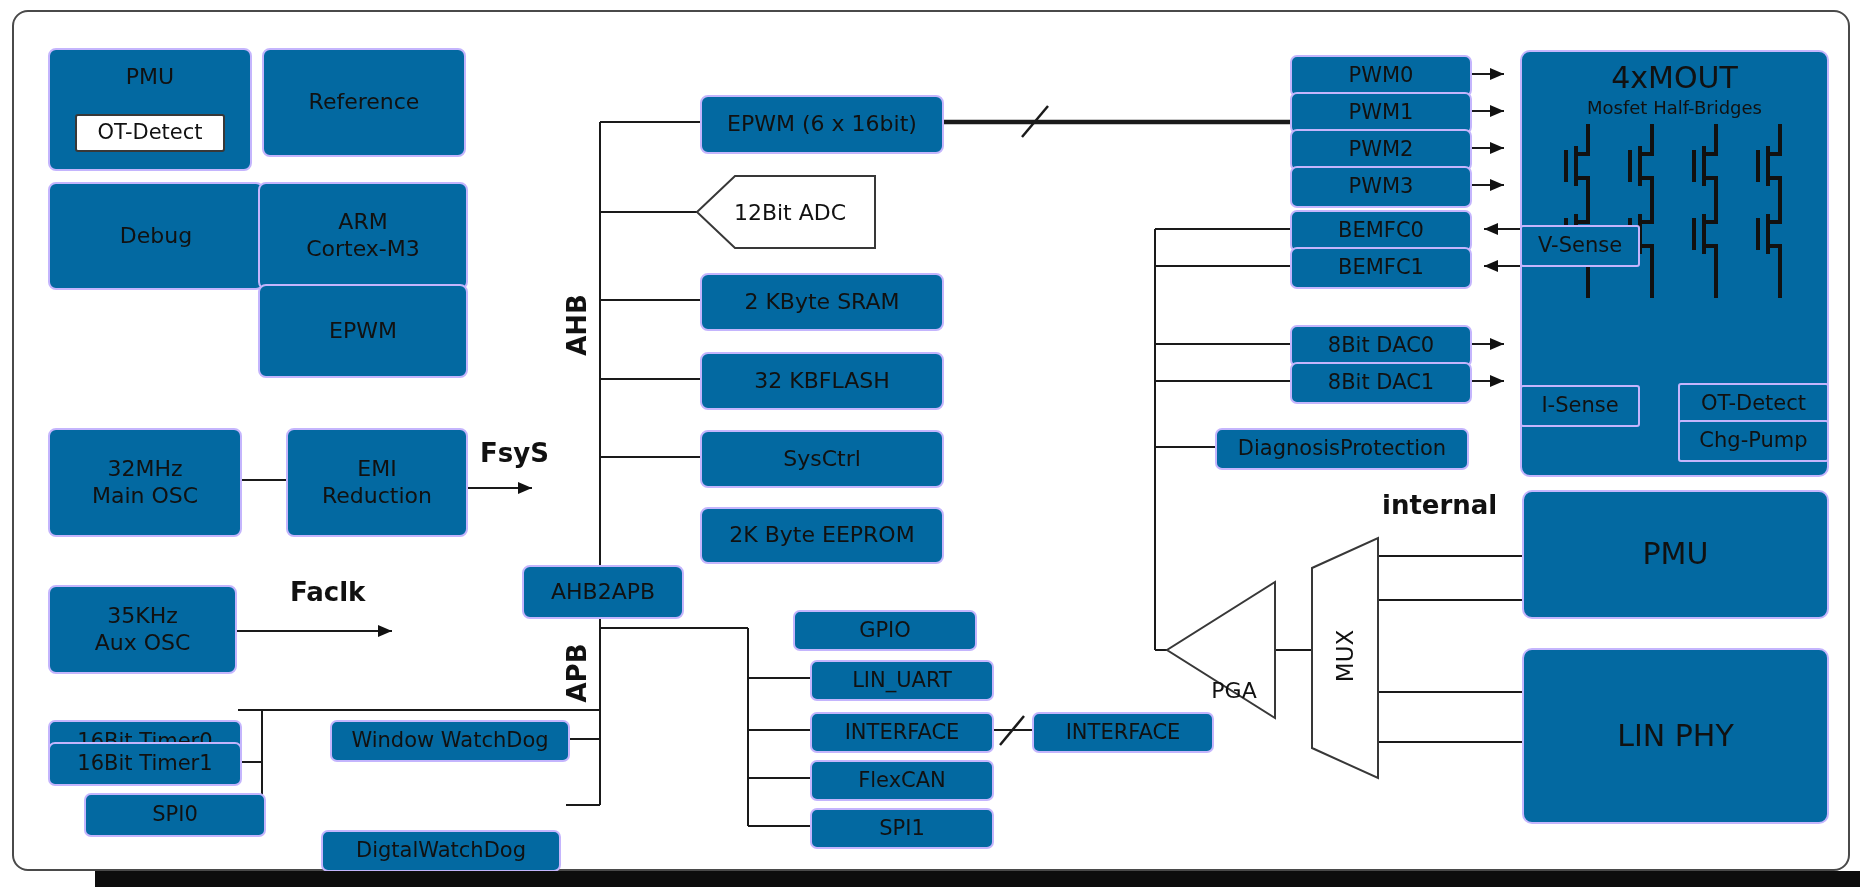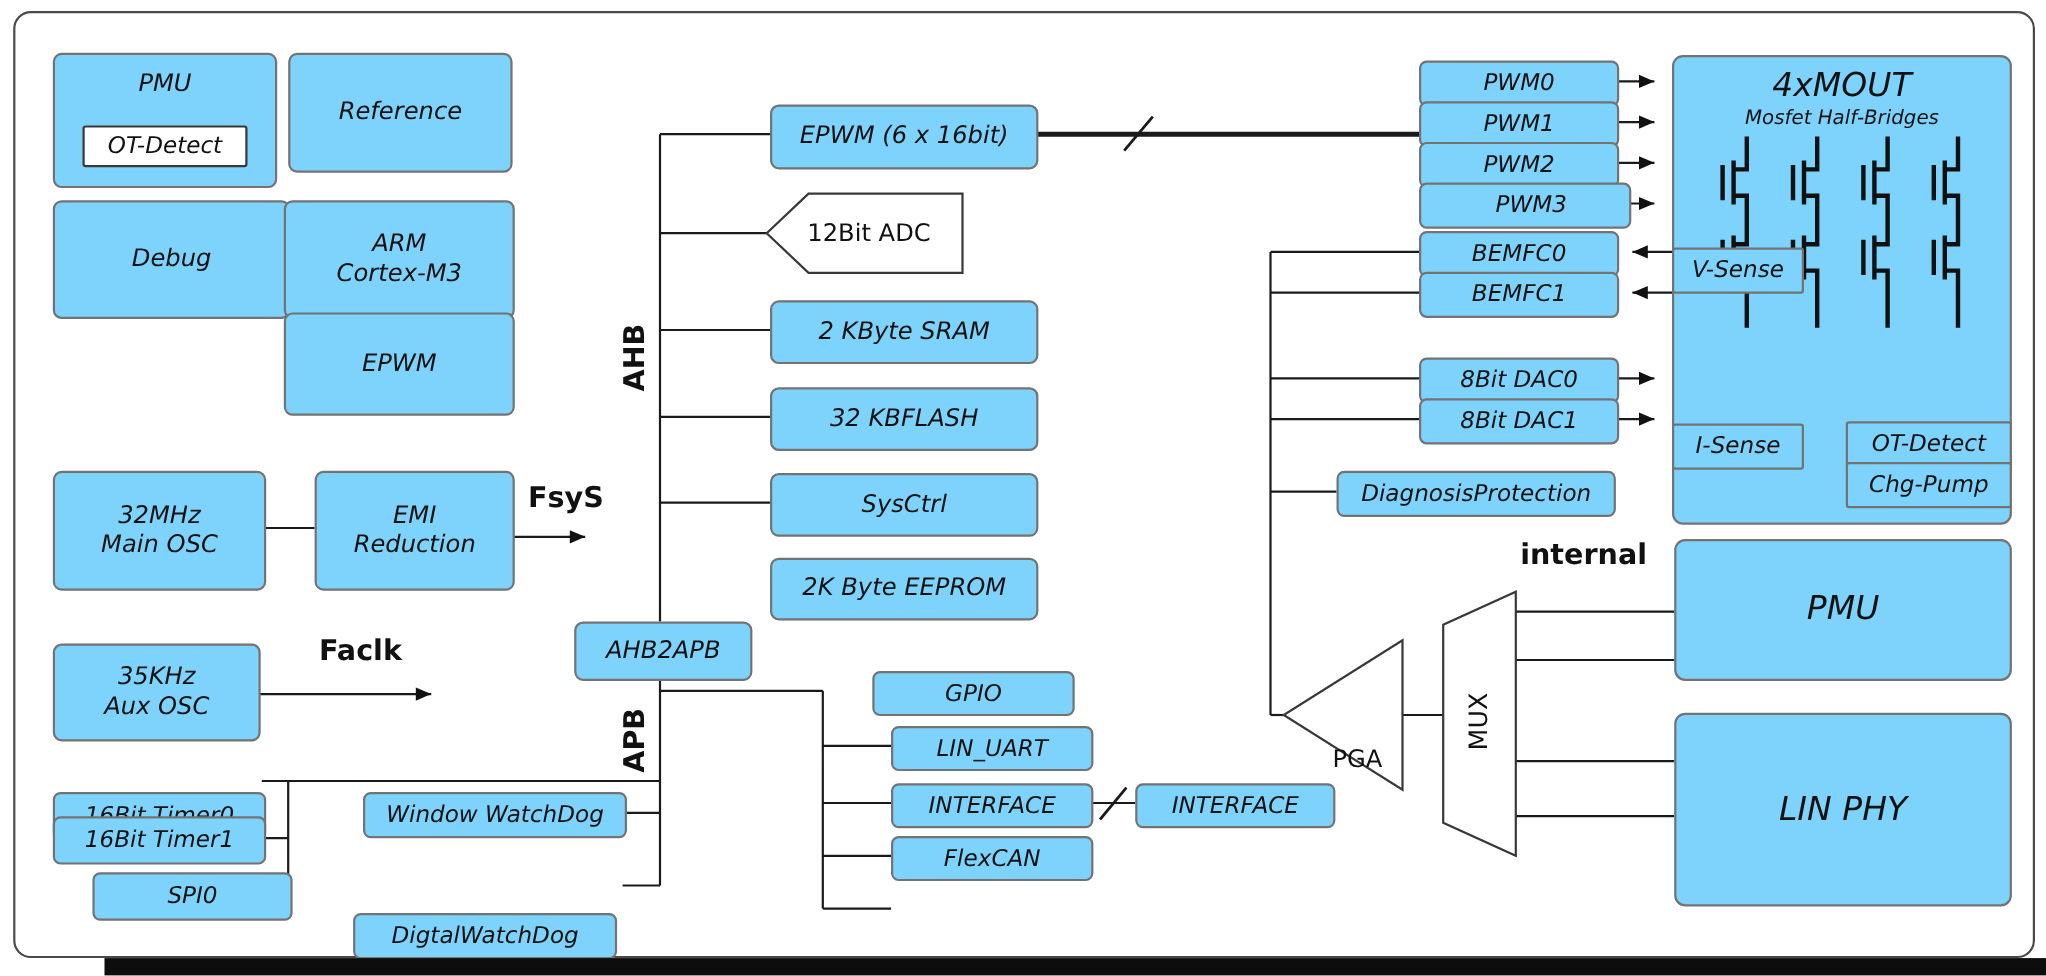--- a/index.html
+++ b/index.html
@@ -1,22 +1,22 @@
 <!DOCTYPE html>
 <html><head>
 <meta charset="utf-8">
 <style>
   html,body{margin:0;padding:0;background:#ffffff;}
   #canvas{position:relative;width:1860px;height:887px;background:#fff;overflow:hidden;
     font-family:"DejaVu Sans","Liberation Sans",sans-serif;color:#111;}
   .frame{position:absolute;left:12px;top:10px;width:1834px;height:857px;
     border:2px solid #4a4a4a;border-radius:16px;}
   .box{position:absolute;display:flex;align-items:center;justify-content:center;
-    text-align:center;border:2px solid #737373;border-radius:8px;background:#7dd3fc;
-    font-size:22px;line-height:1.22;white-space:pre-line;font-style:italic;}
+    text-align:center;border:2px solid #c4b5fd;border-radius:8px;background:#0369a1;
+    font-size:22px;line-height:1.22;white-space:pre-line;}
   .sm{font-size:21px;border-radius:7px;}
   .sq{border-radius:3px;}
   .big{font-size:30px;border-radius:10px;}
   .subbox{position:absolute;border:2px solid #383838;border-radius:3px;background:#fff;
     display:flex;align-items:center;justify-content:center;font-size:21px;}
   .lbl{position:absolute;font-weight:700;font-size:26px;}
   .rot{transform:rotate(-90deg);display:flex;align-items:center;justify-content:center;}
   .layer{position:absolute;left:0;top:0;}
   .bar{position:absolute;left:95px;top:871px;width:1765px;height:16px;background:#0d0d0d;}
   .shape-label{position:absolute;display:flex;align-items:center;justify-content:center;font-size:22px;}
@@ -147,26 +147,27 @@
   <div class="box" style="left:700px;top:507px;width:240px;height:53px;"><span>2K Byte EEPROM</span></div>
   <div class="box" style="left:522px;top:565px;width:158px;height:50px;"><span>AHB2APB</span></div>
 
   <div class="box sm" style="left:330px;top:720px;width:236px;height:38px;"><span>Window WatchDog</span></div>
   <div class="box sm" style="left:321px;top:786px;width:236px;height:38px;margin-top:44px;"><span>DigtalWatchDog</span></div>
 
   <div class="box sm" style="left:793px;top:610px;width:180px;height:37px;"><span>GPIO</span></div>
   <div class="box sm" style="left:810px;top:660px;width:180px;height:37px;"><span>LIN_UART</span></div>
   <div class="box sm" style="left:810px;top:712px;width:180px;height:37px;"><span>INTERFACE</span></div>
   <div class="box sm" style="left:810px;top:760px;width:180px;height:37px;"><span>FlexCAN</span></div>
+  <div class="box sm" style="left:810px;top:808px;width:180px;height:37px;"><span>SPI1</span></div>
   <div class="box sm" style="left:1032px;top:712px;width:178px;height:37px;"><span>INTERFACE</span></div>
 
   <div class="box sm" style="left:1290px;top:55px;width:178px;height:38px;"><span>PWM0</span></div>
   <div class="box sm" style="left:1290px;top:92px;width:178px;height:38px;"><span>PWM1</span></div>
   <div class="box sm" style="left:1290px;top:129px;width:178px;height:38px;"><span>PWM2</span></div>
-  <div class="box sm" style="left:1290px;top:166px;width:178px;height:38px;padding-left:11px;"><span>PWM3</span></div>
+  <div class="box sm" style="left:1290px;top:166px;width:178px;height:38px;"><span>PWM3</span></div>
   <div class="box sm" style="left:1290px;top:210px;width:178px;height:38px;"><span>BEMFC0</span></div>
   <div class="box sm" style="left:1290px;top:247px;width:178px;height:38px;"><span>BEMFC1</span></div>
   <div class="box sm" style="left:1290px;top:325px;width:178px;height:38px;"><span>8Bit DAC0</span></div>
   <div class="box sm" style="left:1290px;top:362px;width:178px;height:38px;"><span>8Bit DAC1</span></div>
   <div class="box sm" style="left:1215px;top:428px;width:250px;height:38px;"><span>DiagnosisProtection</span></div>
 
   <div class="box sm sq" style="left:1520px;top:225px;width:116px;height:38px;"><span>V-Sense</span></div>
   <div class="box sm sq" style="left:1520px;top:385px;width:116px;height:38px;"><span>I-Sense</span></div>
   <div class="box sm sq" style="left:1678px;top:383px;width:147px;height:38px;"><span>OT-Detect</span></div>
   <div class="box sm sq" style="left:1678px;top:420px;width:147px;height:38px;"><span>Chg-Pump</span></div>

